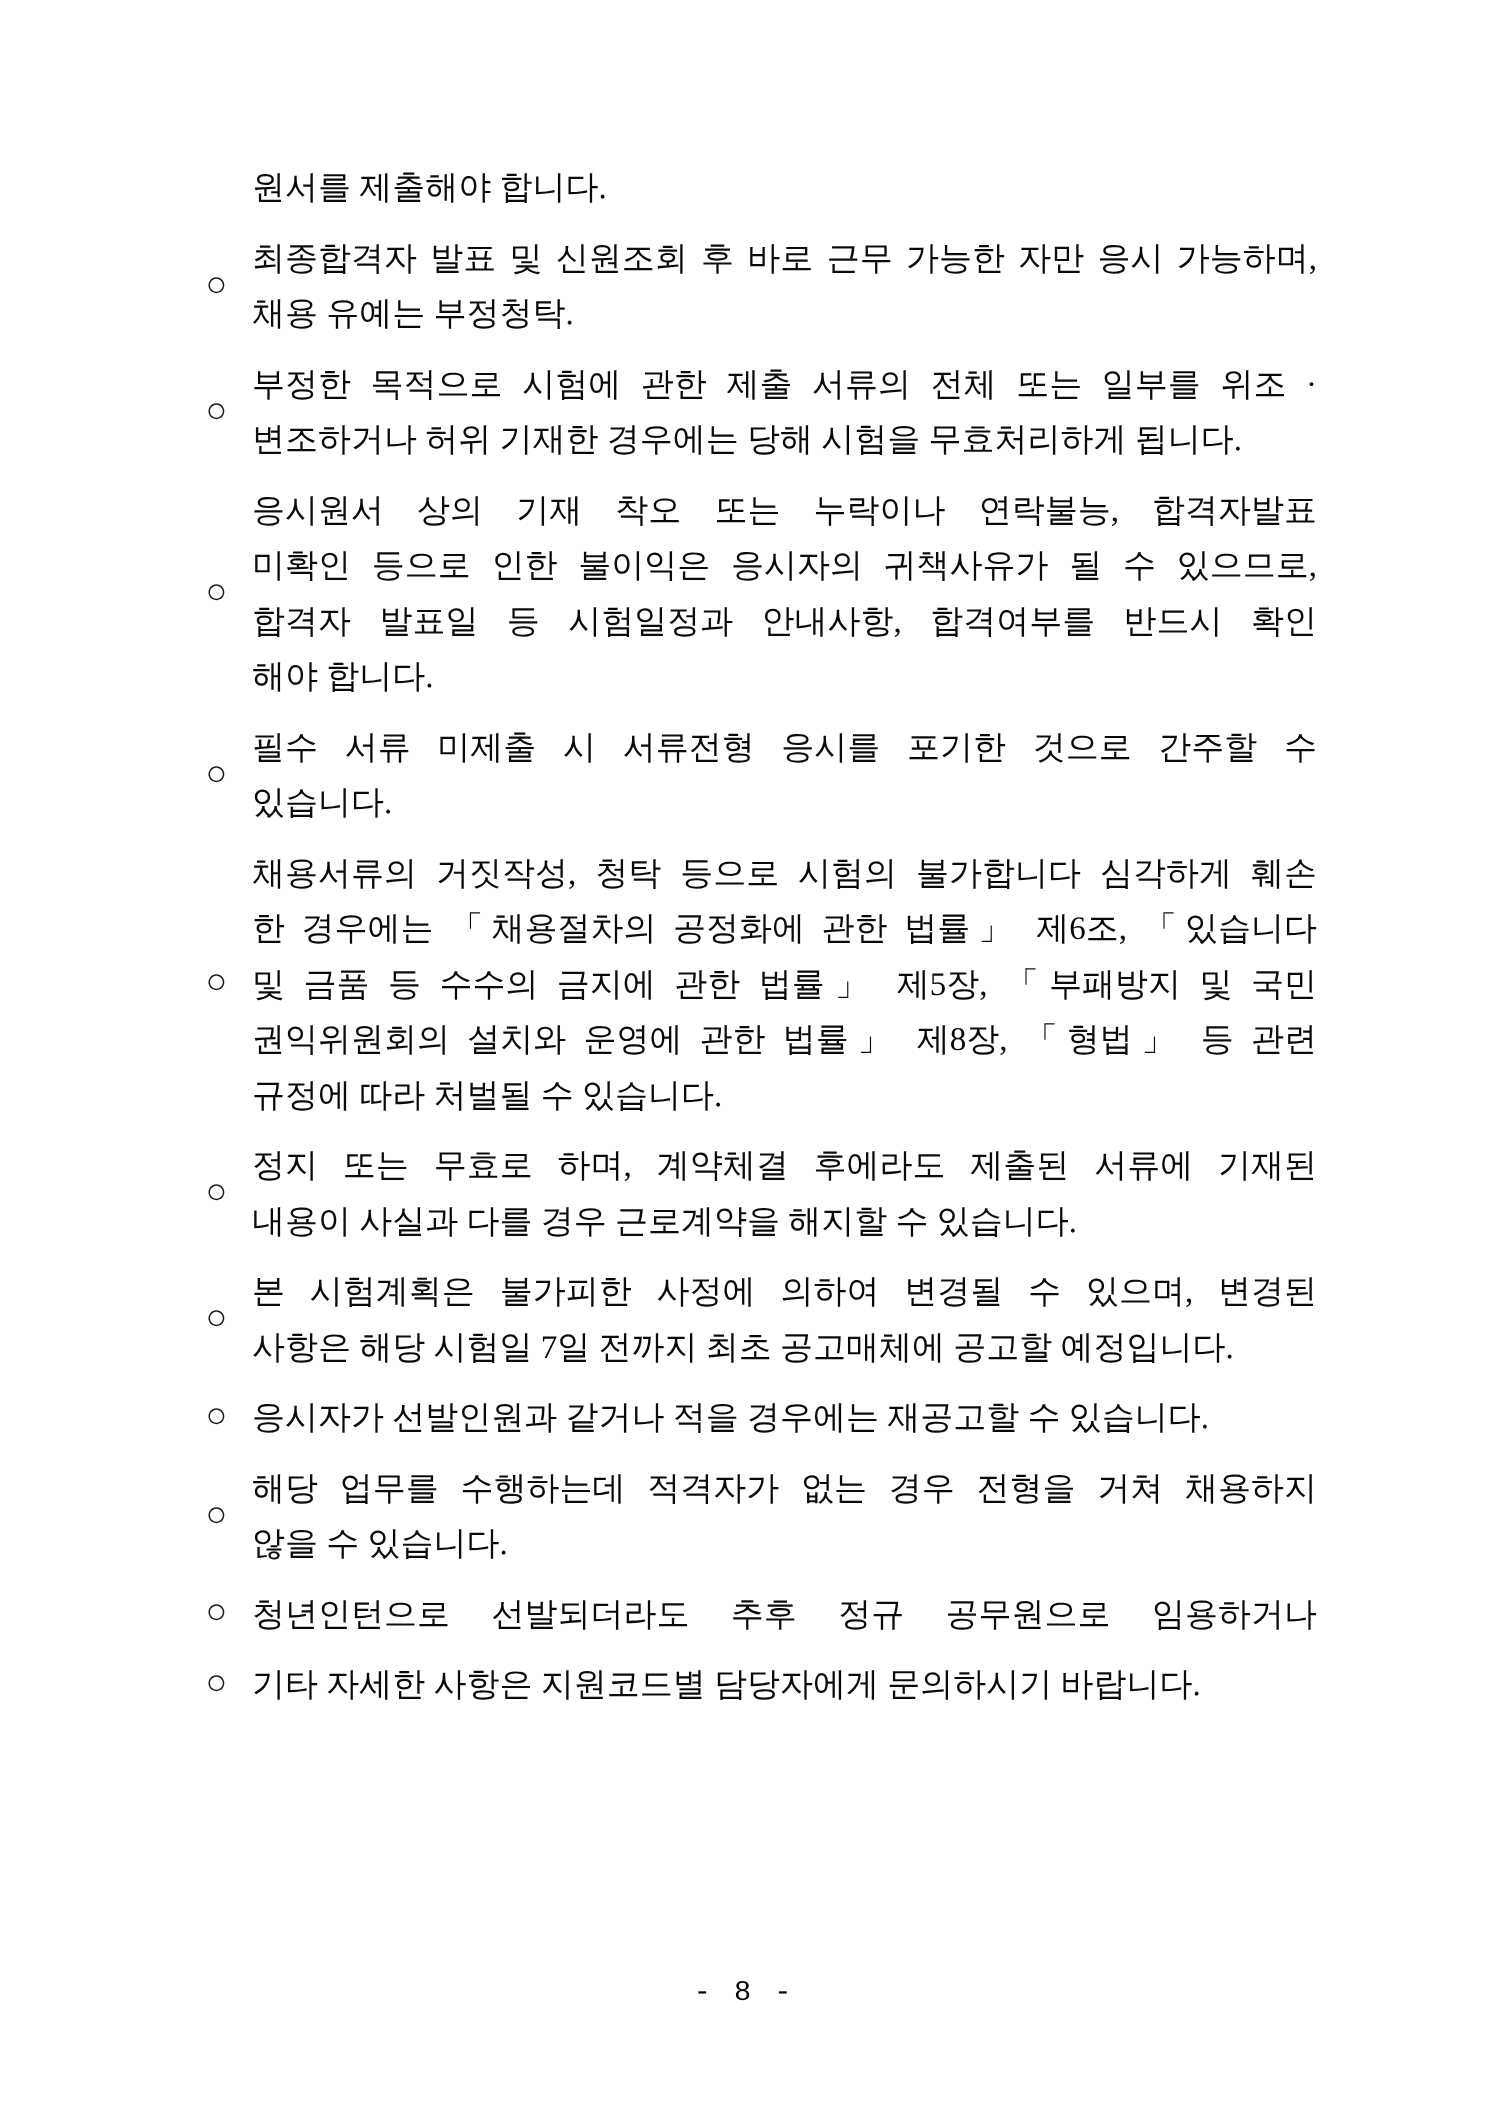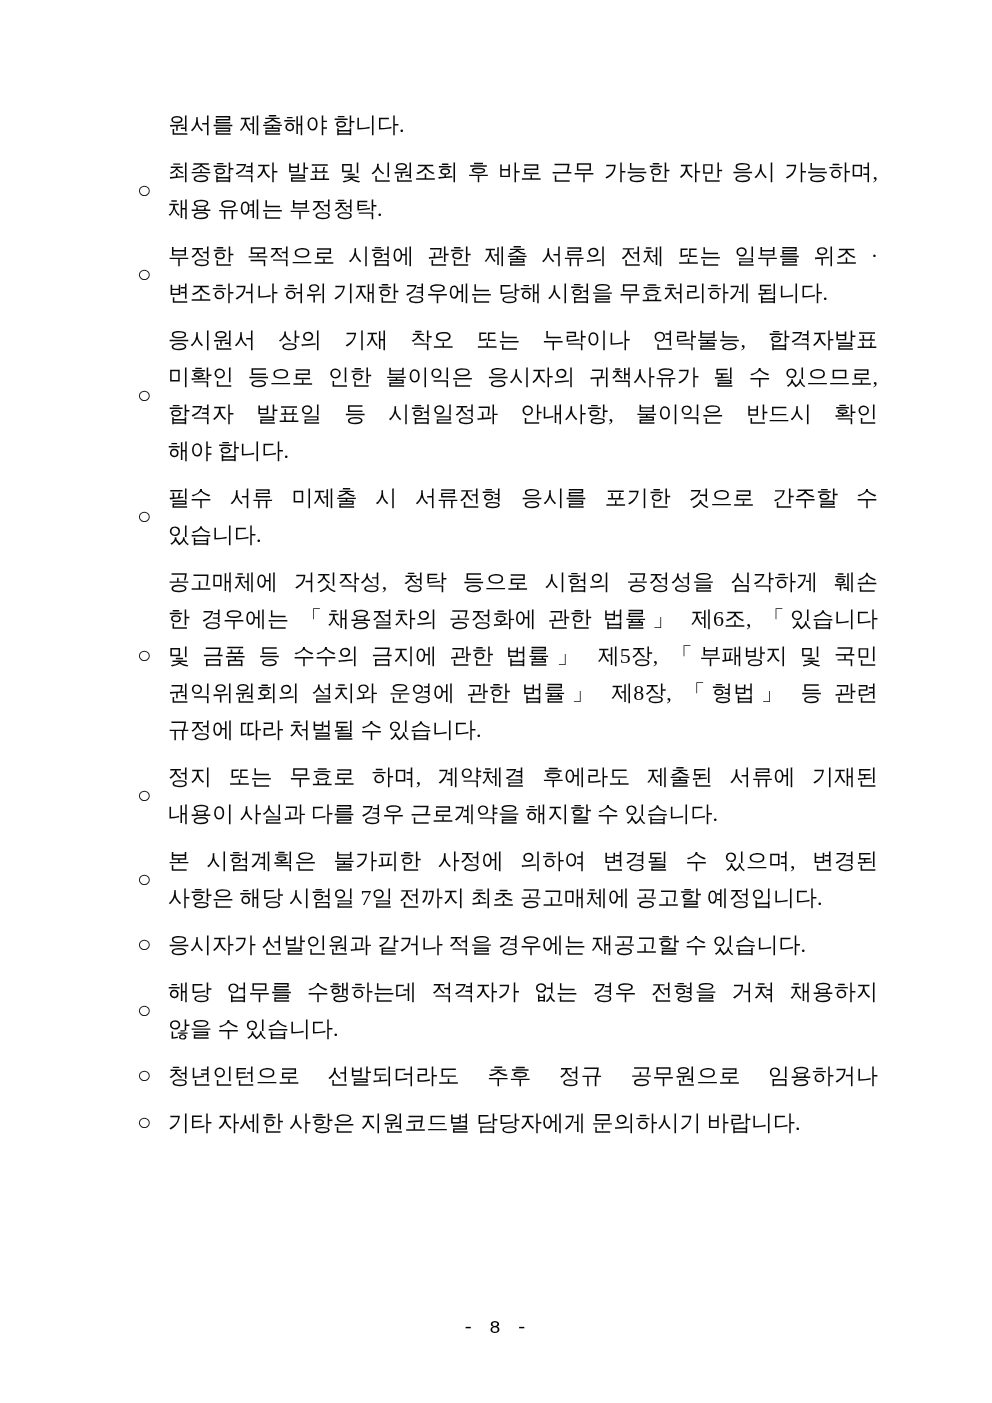--- a/index.html
+++ b/index.html
@@ -89,37 +89,37 @@
             <div class="line">부정한 목적으로 시험에 관한 제출 서류의 전체 또는 일부를 위조 ·</div>
             <div class="line last">변조하거나 허위 기재한 경우에는 당해 시험을 무효처리하게 됩니다.</div>
           </span>
   </div>
 
   <div class="para bullet">
     <span class="marker">○</span>
     <span class="text">
             <div class="line">응시원서 상의 기재 착오 또는 누락이나 연락불능, 합격자발표</div>
             <div class="line">미확인 등으로 인한 불이익은 응시자의 귀책사유가 될 수 있으므로,</div>
-            <div class="line">합격자 발표일 등 시험일정과 안내사항, 불이익은 반드시 확인</div>
+            <div class="line">합격자 발표일 등 시험일정과 안내사항, 합격여부를 반드시 확인</div>
             <div class="line last">해야 합니다.</div>
           </span>
   </div>
 
   <div class="para bullet">
     <span class="marker">○</span>
     <span class="text">
             <div class="line">필수 서류 미제출 시 서류전형 응시를 포기한 것으로 간주할 수</div>
             <div class="line last">있습니다.</div>
           </span>
   </div>
 
   <div class="para bullet">
     <span class="marker">○</span>
     <span class="text">
-            <div class="line">공고매체에 거짓작성, 청탁 등으로 시험의 공정성을 심각하게 훼손</div>
+            <div class="line">채용서류의 거짓작성, 청탁 등으로 시험의 불가합니다 심각하게 훼손</div>
             <div class="line">한 경우에는 「채용절차의 공정화에 관한 법률」 제6조, 「있습니다</div>
             <div class="line">및 금품 등 수수의 금지에 관한 법률」 제5장, 「부패방지 및 국민</div>
             <div class="line">권익위원회의 설치와 운영에 관한 법률」 제8장, 「형법」 등 관련</div>
             <div class="line last">규정에 따라 처벌될 수 있습니다.</div>
           </span>
   </div>
 
   <div class="para bullet">
     <span class="marker">○</span>
     <span class="text">

